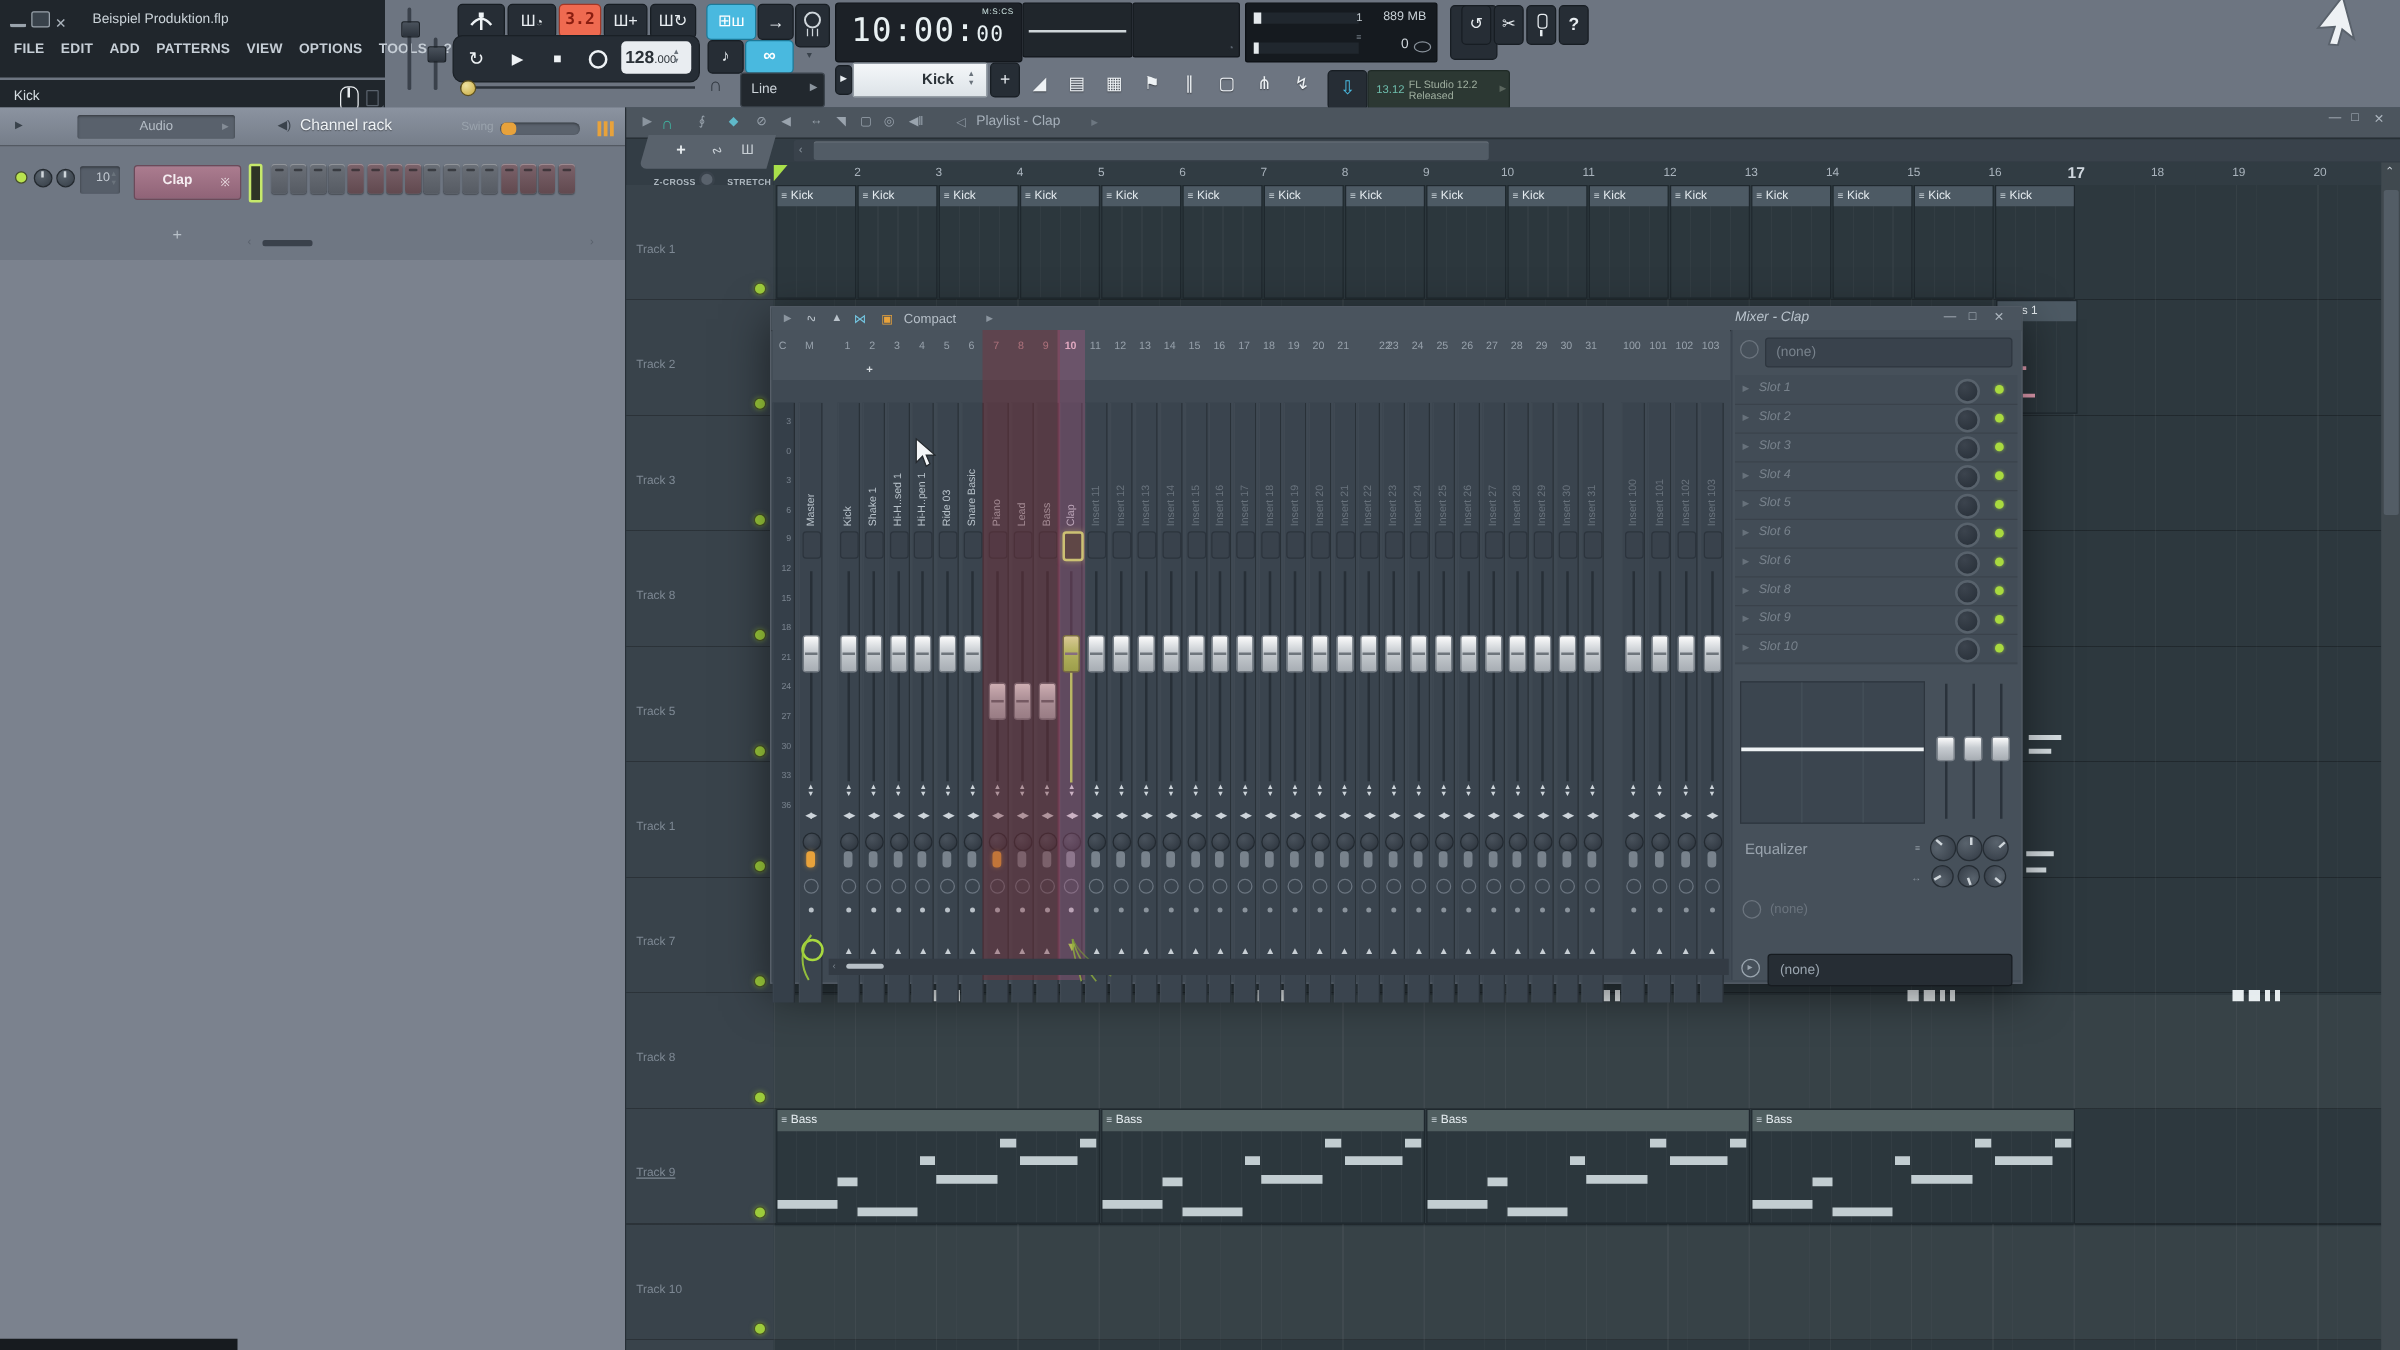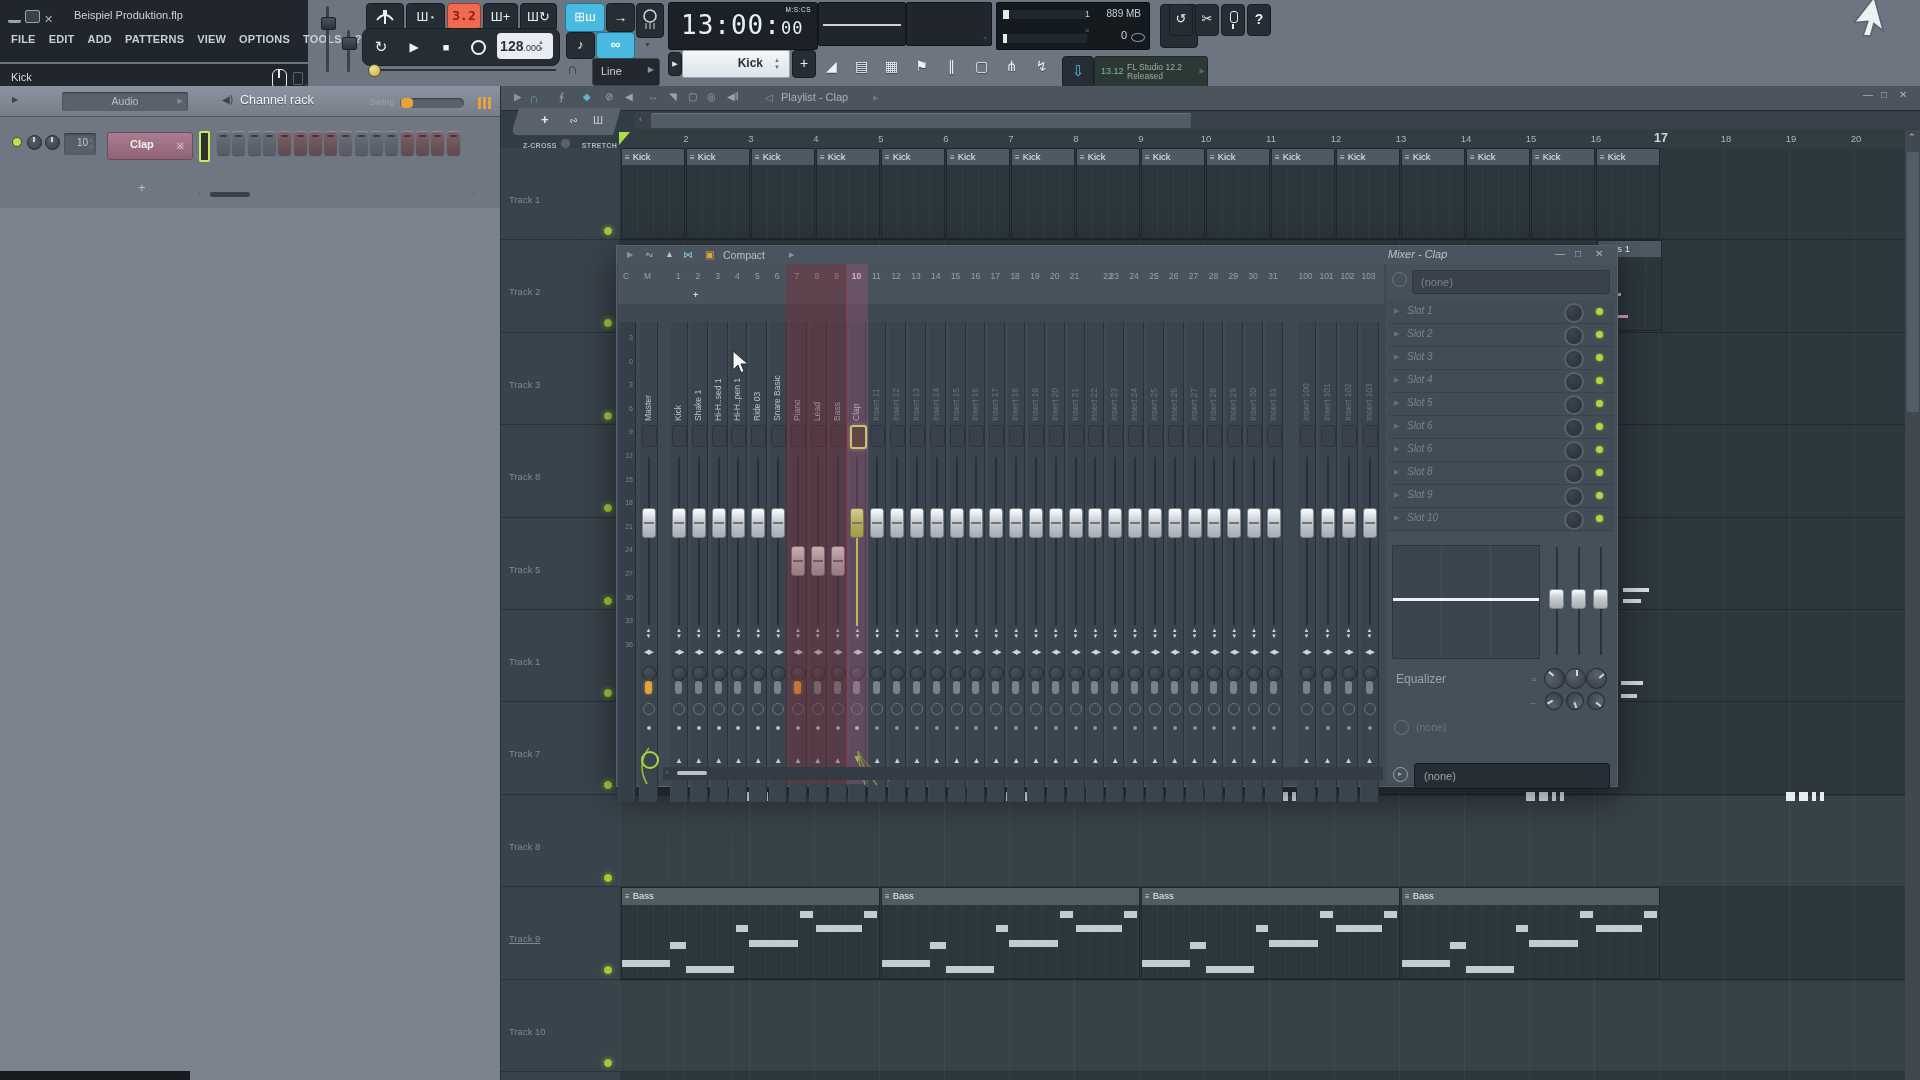--- a/index.html
+++ b/index.html
@@ -229,21 +229,21 @@
   <div class="sqbtn" style="left:566px;top:32px;width:27px;height:25px;font-size:13px;line-height:24px;">♪</div>
   <div class="sqbtn blue" style="left:596px;top:32px;width:37px;height:25px;font-size:14px;line-height:23px;font-weight:bold;">∞</div>
   <div class="abs" style="left:644px;top:41px;font-size:7px;color:#39424b;">▼</div>
   <div class="abs" style="left:567px;top:60px;font-size:15px;font-weight:bold;color:#2f363e;">∩</div>
   <div class="abs" style="left:592px;top:58px;width:66px;height:26px;background:#22282e;border:1px solid #3c444d;border-radius:3px;">
     <span style="position:absolute;left:8px;top:6px;font-size:11px;color:#ccd3d9;">Line</span>
     <span style="position:absolute;right:5px;top:6px;font-size:8px;color:#8b949d;">▶</span>
   </div>
 
   <div class="abs" id="time-panel">
-    <div id="time-val"><span>13:00</span>:<small>00</small></div>
+    <div id="time-val"><span>10:00</span>:<small>00</small></div>
     <div id="time-unit">M:S:CS</div>
   </div>
 
   <div class="sqbtn" style="left:668px;top:52px;width:12px;height:22px;font-size:7px;line-height:21px;">▶</div>
   <div class="abs" id="pat-box">
     <span id="pat-name">Kick</span>
     <span class="spinner">▲<br>▼</span>
   </div>
   <div class="sqbtn" style="left:792px;top:50px;width:22px;height:26px;font-size:14px;line-height:24px;"><span>+</span></div>
 

